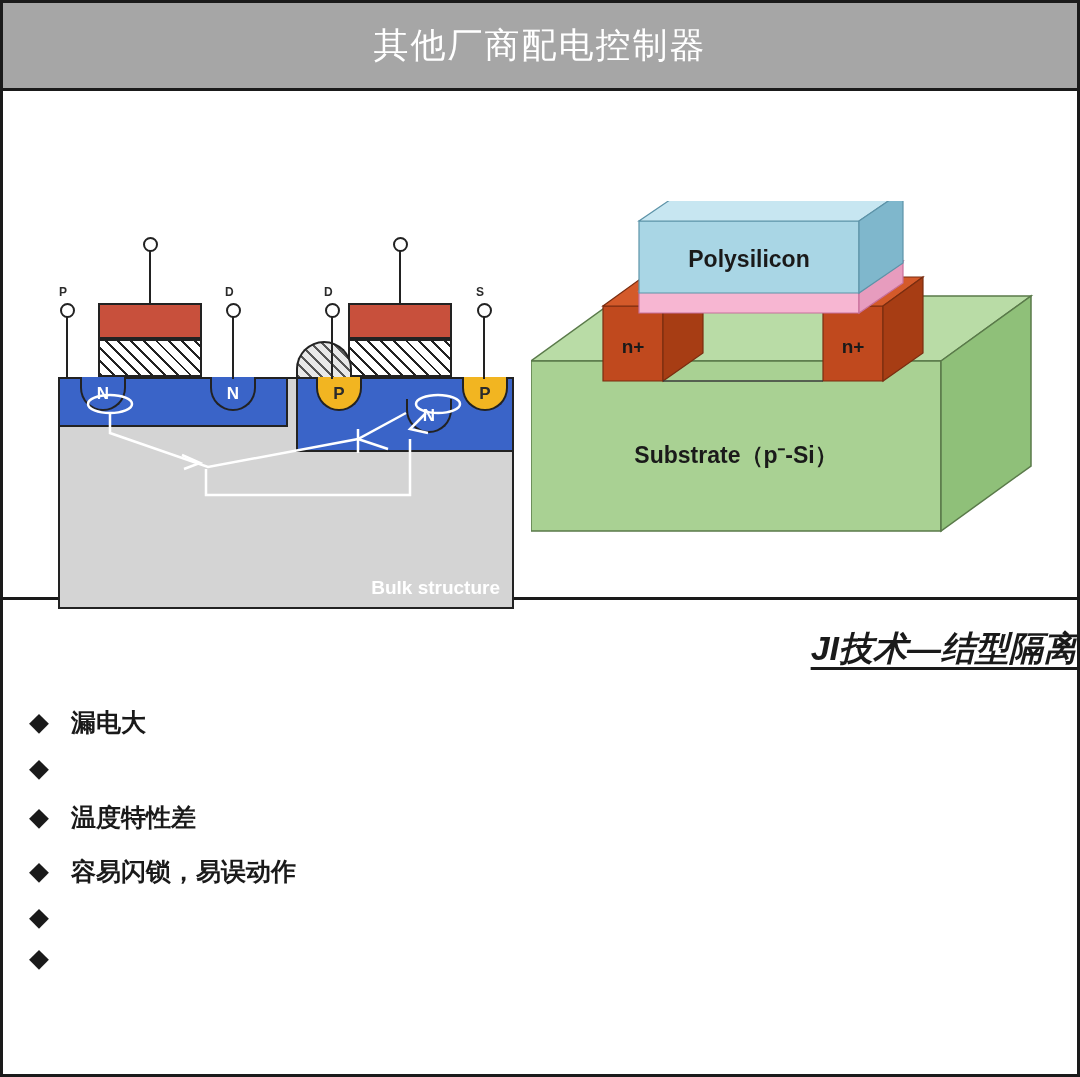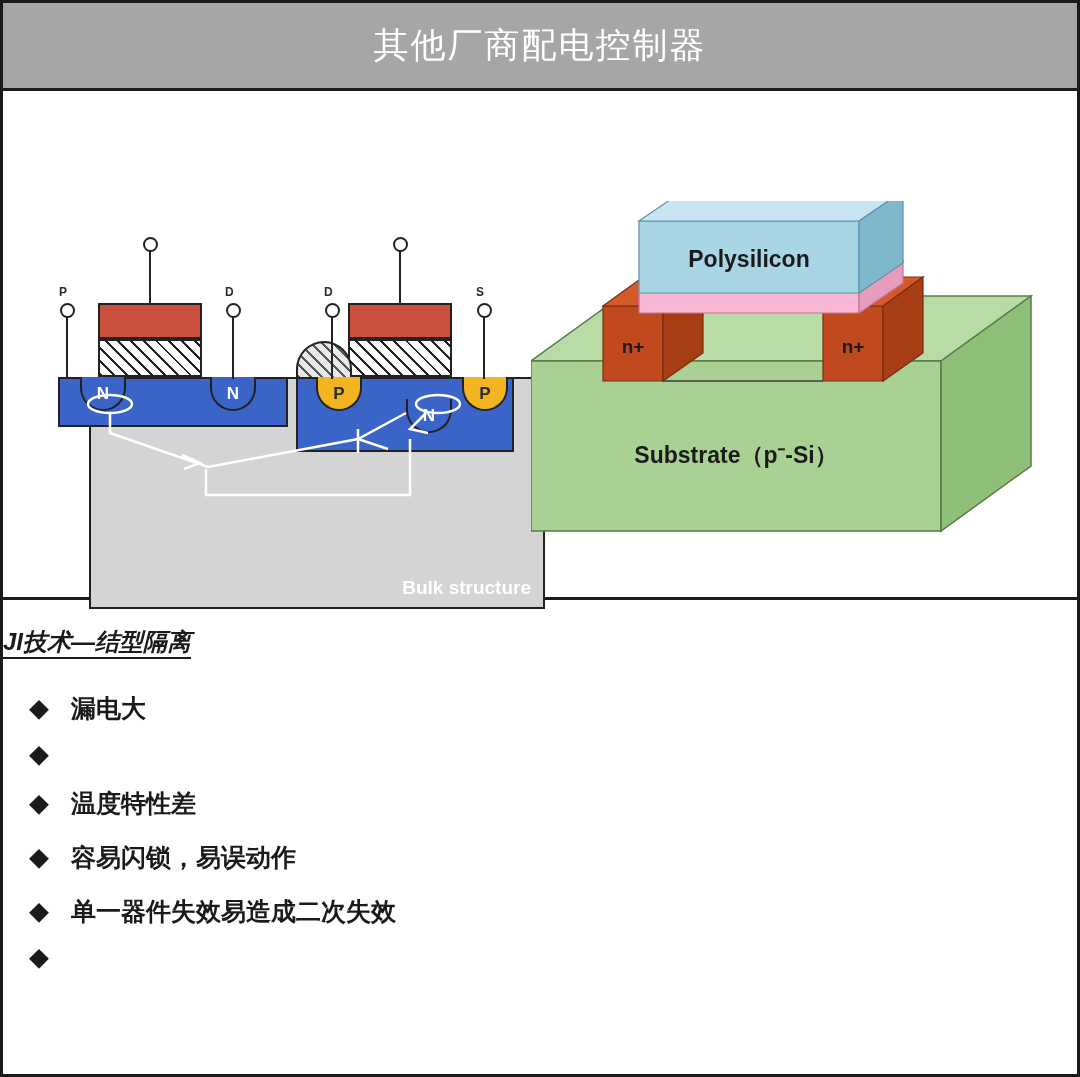--- a/index.html
+++ b/index.html
@@ -47,21 +47,20 @@
   }
   .bulk-box {
     position: absolute;
     left: 0;
     top: 160px;
     width: 456px;
     height: 232px;
     background: #d4d4d4;
     border: 2px solid #222;
     box-sizing: border-box;
-    margin-left: 31px;
   }
   .bulk-label {
     position: absolute;
     right: 12px;
     bottom: 8px;
     color: #ffffff;
     font-size: 19px;
     font-weight: bold;
   }
   .nwell-blue {
@@ -170,22 +169,22 @@
   .np-text {
     font-size: 19px;
     font-weight: bold;
     fill: #1a1a1a;
   }
   
   .bottom {
     padding: 26px 0 0 0;
   }
   .section-title {
-    text-align: left;
-    font-size: 24px;
+    text-align: right;
+    font-size: 34px;
     font-weight: bold;
     font-style: italic;
     color: #1a1a1a;
     text-decoration: underline;
     text-underline-offset: 7px;
     margin-bottom: 34px;
   }
   .bullets {
     margin: 0;
     padding: 0 0 0 26px;
@@ -320,21 +319,20 @@
       <li class="bullet">
         <span class="diamond">◆</span>
         <span>温度特性差</span>
       </li>
       <li class="bullet">
         <span class="diamond">◆</span>
         <span>容易闪锁，易误动作</span>
       </li>
       <li class="bullet">
         <span class="diamond">◆</span>
-        <span>单一器件失效易造成二次失效</span>
       </li>
       <li class="bullet">
         <span class="diamond">◆</span>
       </li>
     </ul>
   </div>
 
 </div>
 
 </body></html>

